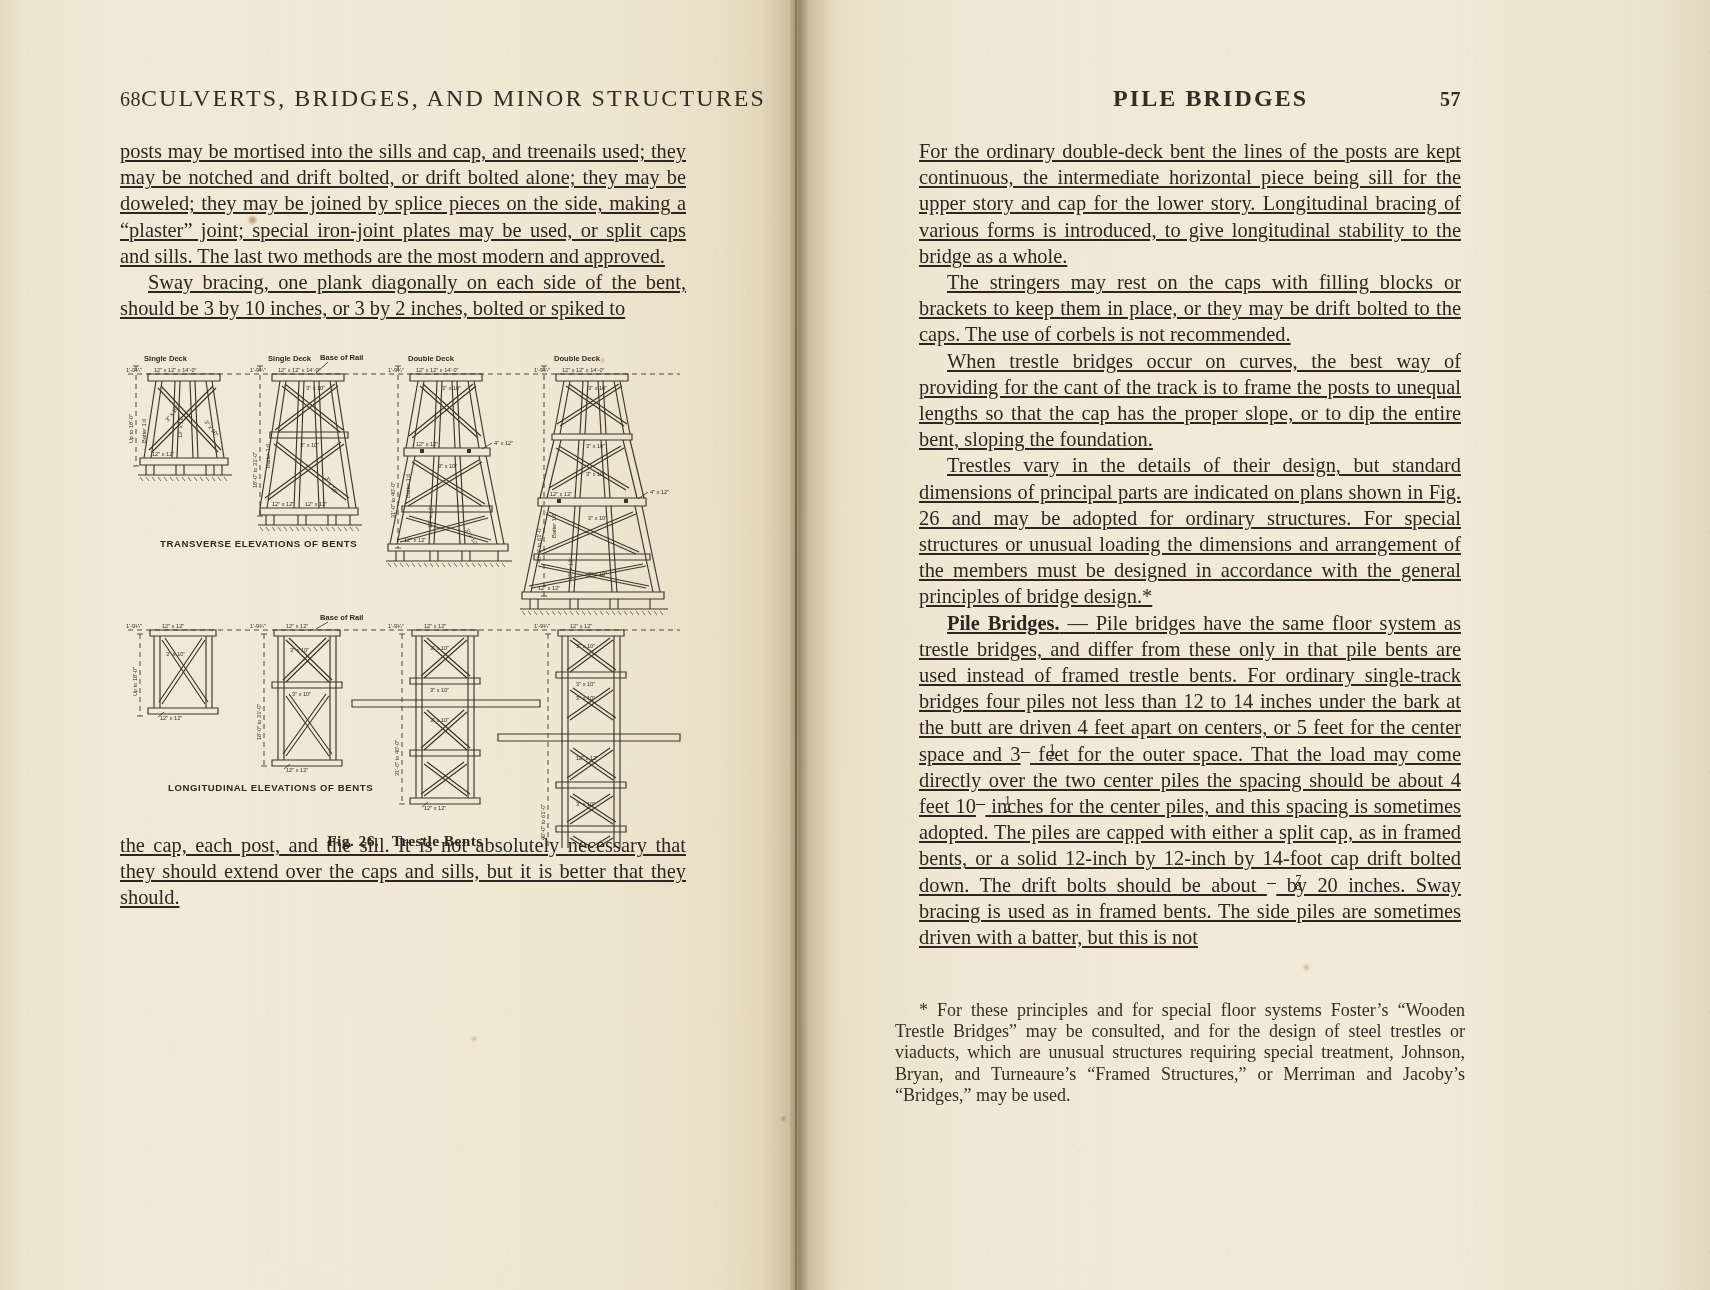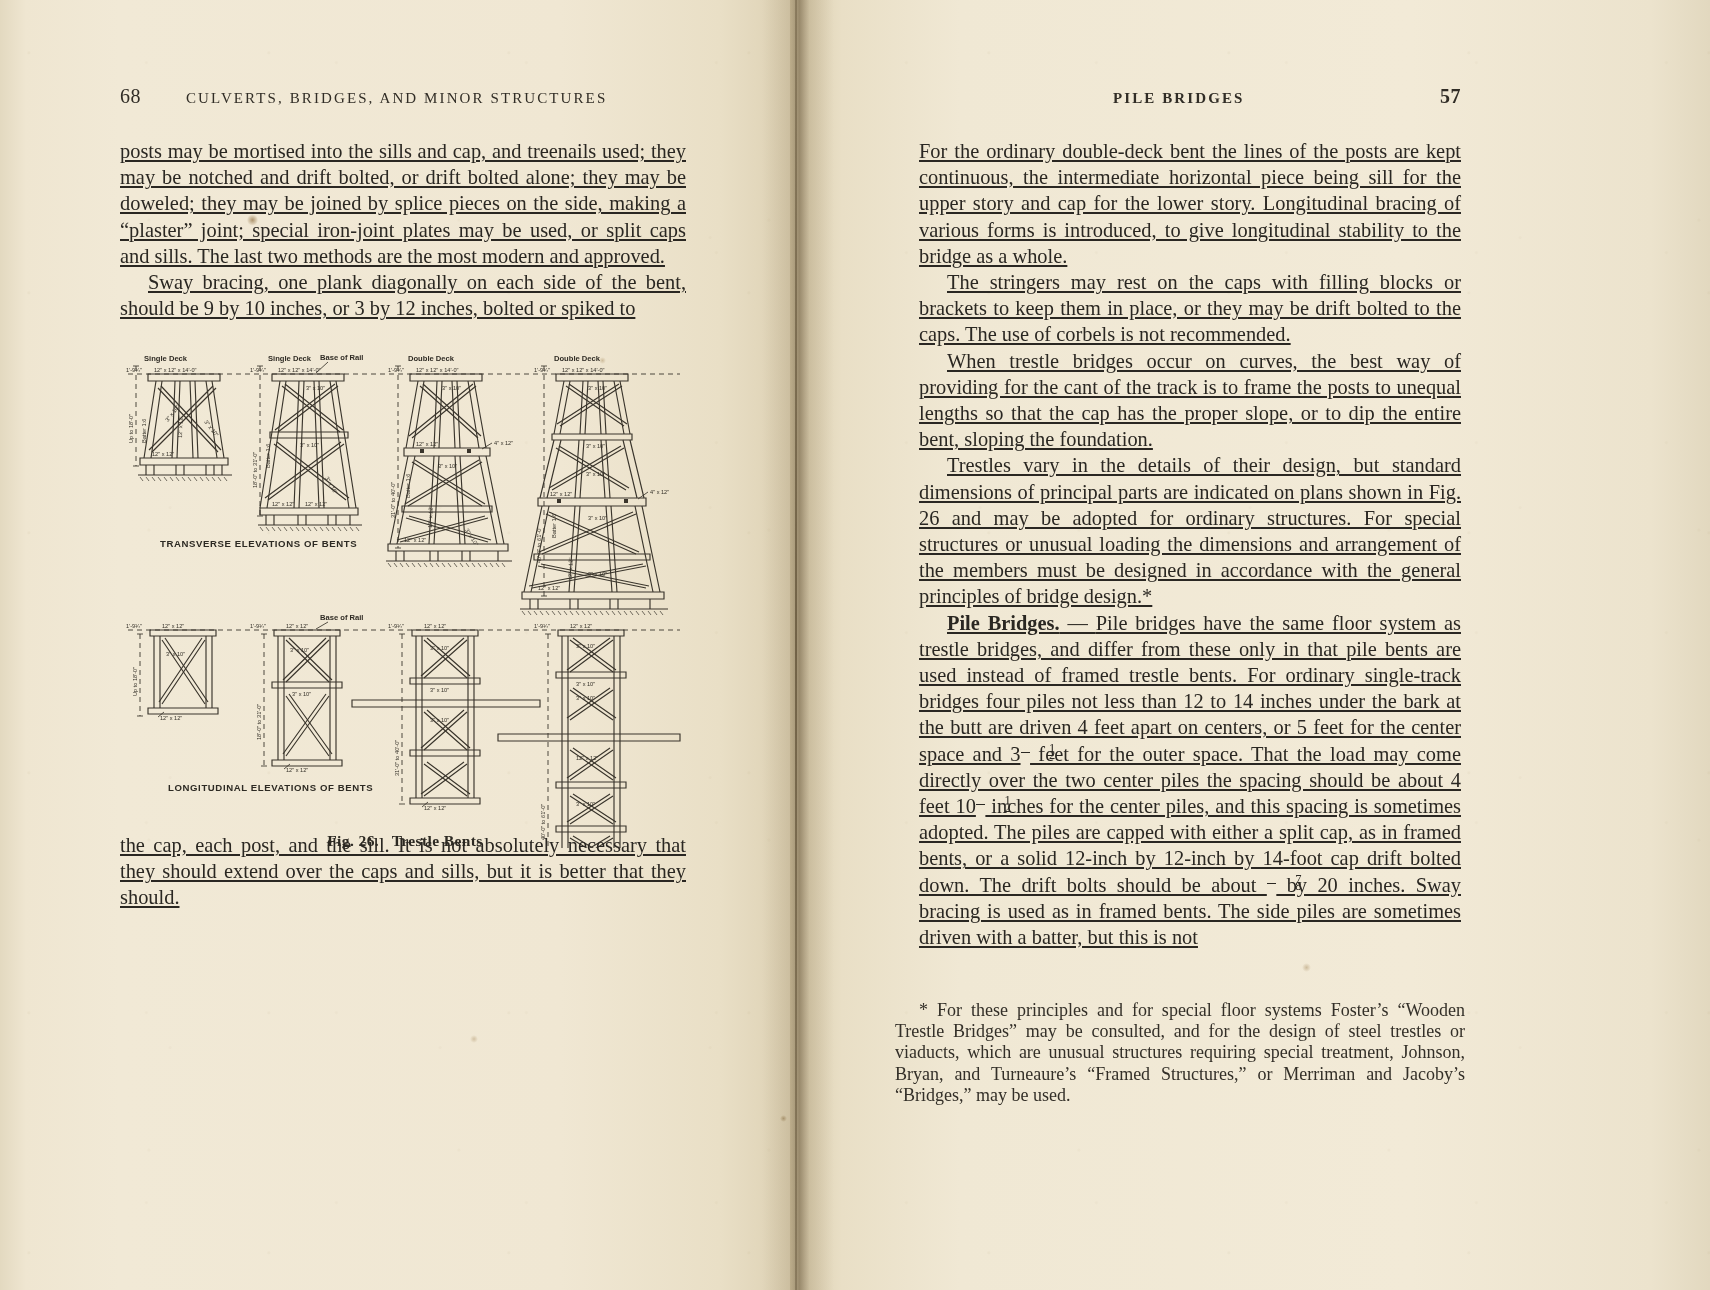--- a/index.html
+++ b/index.html
@@ -35,21 +35,21 @@
      background-size:240px 240px,310px 310px,190px 190px,270px 270px;}
   .spot{position:absolute;border-radius:50%;pointer-events:none;}
 
   
   .col{position:absolute;}
   .col.left{left:120px;top:85px;width:566px;}
   .col.right{left:895px;top:85px;width:566px;}
 
   .runhead{display:flex;align-items:baseline;height:26px;}
   .folio{font-size:20px;letter-spacing:.5px;color:#312d26;}
-  .runtitle{font-size:15px;letter-spacing:2.1px;color:#312d26;white-space:nowrap;}
+  .runtitle{font-size:24px;letter-spacing:2.1px;color:#312d26;white-space:nowrap;}
   .runhead.left .folio{width:66px;}
   .runhead.right{justify-content:space-between;font-weight:bold;}
   .runhead.right .runtitle{margin-left:218px;}
 
   .body{font-size:20.4px;line-height:26.2px;text-align:justify;text-decoration:underline;}
   .body p{margin:0;}
   .body p.ind{text-indent:28px;}
   .bold{font-weight:bold;}
   .frac{display:inline-block;position:relative;font-size:12.5px;line-height:1;vertical-align:baseline;width:9px;height:17px;margin-left:.5px;}
   .frac .n{position:absolute;top:-2px;left:0;}
@@ -84,21 +84,21 @@
   <div class="spot" style="left:599px;top:357px;width:7px;height:7px;background:radial-gradient(circle,rgba(140,104,50,.32),rgba(140,104,50,0) 70%);"></div>
 
   <div class="col left">
     <div class="runhead left">
       <span class="folio">68</span>
       <span class="runtitle">CULVERTS, BRIDGES, AND MINOR STRUCTURES</span>
     </div>
 
     <div class="body" style="margin-top:27px;">
       <p>posts may be mortised into the sills and cap, and treenails used; they may be notched and drift bolted, or drift bolted alone; they may be doweled; they may be joined by splice pieces on the side, making a “plaster” joint; special iron-joint plates may be used, or split caps and sills.  The last two methods are the most modern and approved.</p>
-      <p class="ind">Sway bracing, one plank diagonally on each side of the bent, should be 9 by 10 inches, or 3 by 12 inches, bolted or spiked to</p>
+      <p class="ind">Sway bracing, one plank diagonally on each side of the bent, should be 3 by 10 inches, or 3 by 2 inches, bolted or spiked to</p>
     </div>
   </div>
 
   <div id="figure">
     <svg width="570" height="500" viewBox="0 0 570 500">
       <defs>
         <g id="tick">
             <path d="M0,-5 L0,5" stroke="#35312a" stroke-width="1"></path>
           </g>
       </defs>

